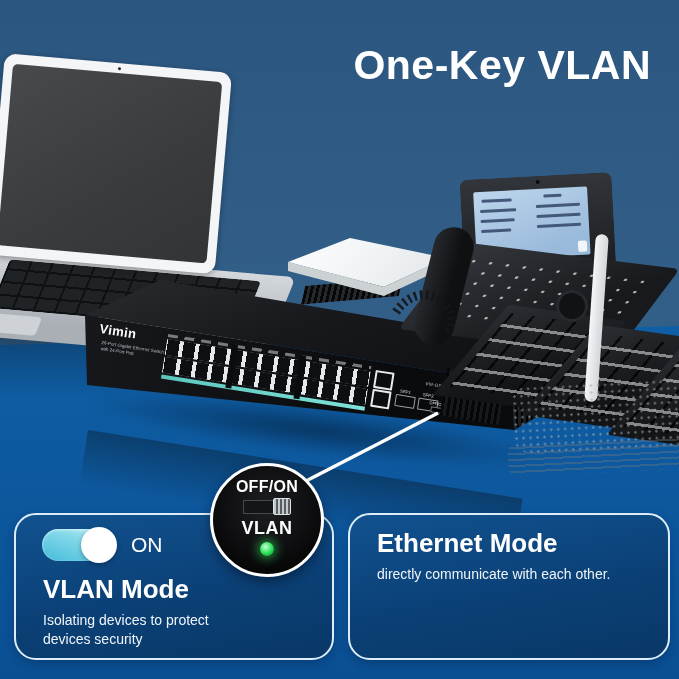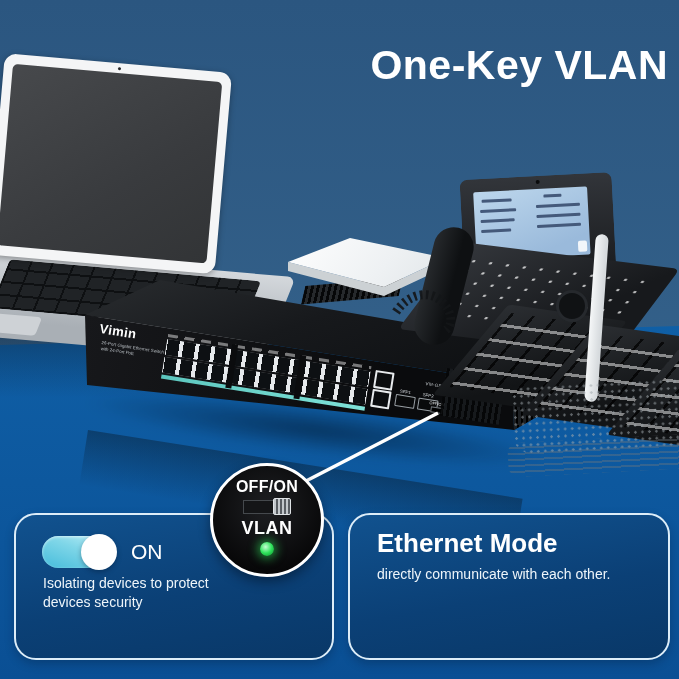--- a/index.html
+++ b/index.html
@@ -114,21 +114,21 @@
            background:linear-gradient(90deg,#f5f7f8,#d7dbde 85%);border-radius:7px;}
   .router-top{left:512px;top:381px;width:200px;height:68px;transform:rotate(-3deg);border-radius:18px;z-index:7;
               background:linear-gradient(180deg,#fbfcfd,#e9edef 85%);
               background-image:radial-gradient(rgba(160,168,173,.55) 1px,transparent 1.5px);
               background-size:7px 7px;}
   .router-front{left:508px;top:438px;width:206px;height:34px;transform:rotate(-3deg);border-radius:10px;z-index:7;
                 background:linear-gradient(180deg,#eef1f3,#d4d8db);
                 background-image:repeating-linear-gradient(0deg,transparent 0 4px,rgba(110,118,124,.4) 4px 6px);}
 
   
-  .main-title{right:11px;top:42px;color:#fff;font-size:41px;font-weight:700;letter-spacing:.5px;z-index:10;}
+  .main-title{right:28px;top:42px;color:#fff;font-size:41px;font-weight:700;letter-spacing:.5px;z-index:10;}
 
   
   .connector{left:0;top:0;width:679px;height:679px;z-index:8;pointer-events:none;}
   .callout{left:210px;top:463px;width:108px;height:108px;border-radius:50%;z-index:20;
            background:radial-gradient(circle at 50% 38%,#1e1f22,#060607 78%);
            border:3px solid #fff;box-shadow:0 5px 12px rgba(0,10,25,.45);
            display:flex;flex-direction:column;align-items:center;}
   .co-onoff{margin-top:12px;color:#fff;font-size:16px;font-weight:700;letter-spacing:.3px;}
   .co-slide{margin-top:2px;display:flex;align-items:center;}
   .co-track{width:30px;height:12px;background:#141517;border:1px solid #45494d;}
@@ -138,21 +138,21 @@
   .co-led{margin-top:3px;width:14px;height:14px;border-radius:50%;
           background:radial-gradient(circle at 40% 35%,#c6ffd4,#2ee25a 50%,#17a23a 85%);
           box-shadow:0 0 10px 3px rgba(46,226,90,.55);}
 
   
   .card{top:513px;height:143px;border:2.5px solid #ddedf8;border-radius:22px;z-index:15;
         background:linear-gradient(170deg,#11528f 0%,#0b4076 55%,#093868 100%);
         box-shadow:0 4px 10px rgba(0,15,35,.25);}
   .card-left{left:14px;width:316px;}
   .card-right{left:348px;width:318px;}
-  .tg-row{display:flex;align-items:center;gap:15px;margin:21px 0 0 26px;}
+  .tg-row{display:flex;align-items:center;gap:15px;margin:14px 0 0 26px;}
   .toggle{position:relative;width:74px;height:32px;border-radius:17px;
           background:linear-gradient(200deg,#c2f1f9 0%,#7fd6e8 45%,#45bcdb 100%);
           box-shadow:inset 0 1px 3px rgba(255,255,255,.6);}
   .knob{position:absolute;top:-2px;width:36px;height:36px;border-radius:50%;background:#fff;
         box-shadow:0 2px 5px rgba(0,20,40,.35);}
   .knob-on{right:-1px;}
   .knob-off{left:-1px;}
   .tg-state{color:#fff;font-size:21px;}
   .card-title{margin:13px 0 0 27px;color:#fff;font-size:26px;font-weight:700;}
   .card-desc{margin:6px 0 0 27px;color:#eef5fa;font-size:14px;line-height:1.33;white-space:nowrap;}
@@ -281,20 +281,21 @@
     <div class="co-led"></div>
   </div>
 
   <div class="abs card card-left">
     <div class="tg-row">
       <div class="toggle">
         <div class="knob knob-on"></div>
       </div>
       <div class="tg-state">ON</div>
     </div>
+    <div class="card-title">VLAN Mode</div>
     <div class="card-desc">
       <div>Isolating devices to protect</div>
       <div>devices security</div>
     </div>
   </div>
 
   <div class="abs card card-right">
     <div class="card-title">Ethernet Mode</div>
     <div class="card-desc">
       <div>directly communicate with each other.</div>

